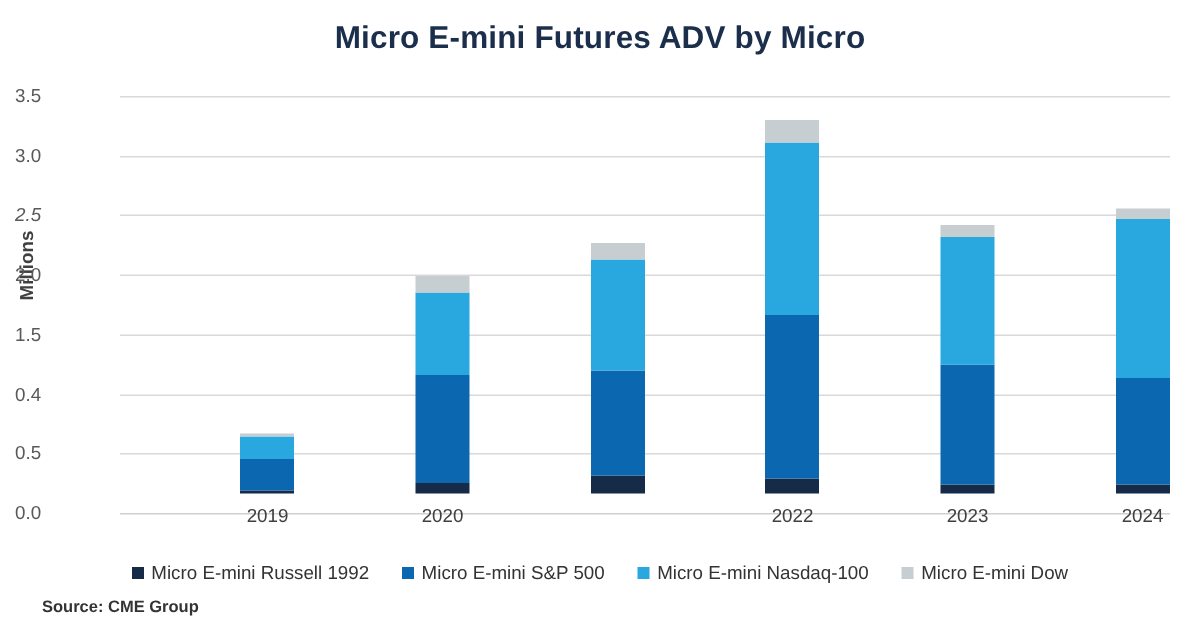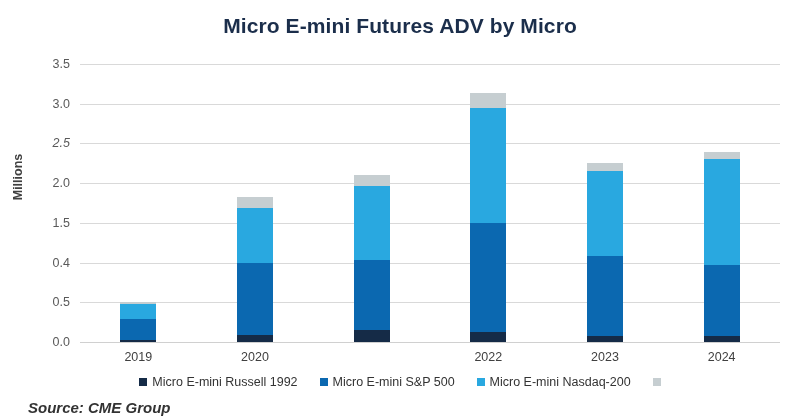--- a/index.html
+++ b/index.html
@@ -70,30 +70,30 @@
   }
 
   .ytick {
     position: absolute;
     right: 100%;
     margin-right: 10px;
     transform: translateY(-50%);
     font-size: 12.5px;
     color: #595959;
     white-space: nowrap;
-    text-align: right;
     width: 60px;
   }
 
   
   .bar-group {
     position: absolute;
-    bottom: 0;
+    bottom: 13px;
     width: 36px;
     height: 278px;
+    margin-left: 40px;
   }
   .bar-stack {
     position: absolute;
     bottom: 0;
     left: 0;
     width: 36px;
   }
   .seg {
     position: absolute;
     left: 0;
@@ -134,22 +134,21 @@
     height: 8px;
     flex: 0 0 auto;
     display: inline-block;
   }
 
   
   #source-note {
     position: absolute;
     left: 28px;
     top: 399px;
-    font-size: 15px;
-    font-style: italic;
+    font-size: 11px;
     font-weight: bold;
     color: #333333;
   }
 </style>
 </head>
 <body>
 
 <div id="figure">
 
   <div id="chart-title">Micro E-mini Futures ADV by Micro</div>
@@ -238,22 +237,23 @@
       <div class="legend-item">
         <span class="legend-swatch" style="background: rgb(21, 43, 71);"></span>
         <span>Micro E-mini Russell 1992</span>
       </div>
       <div class="legend-item">
         <span class="legend-swatch" style="background: rgb(11, 104, 176);"></span>
         <span>Micro E-mini S&amp;P 500</span>
       </div>
       <div class="legend-item">
         <span class="legend-swatch" style="background: rgb(41, 168, 224);"></span>
-        <span>Micro E-mini Nasdaq-200</span>
+        <span>Micro E-mini Nasdaq-100</span>
       </div>
       <div class="legend-item">
         <span class="legend-swatch" style="background: rgb(198, 206, 209);"></span>
+        <span>Micro E-mini Dow</span>
       </div>
     </div>
 
   <div id="source-note">Source: CME Group</div>
 
 </div>
 
 </body></html>

